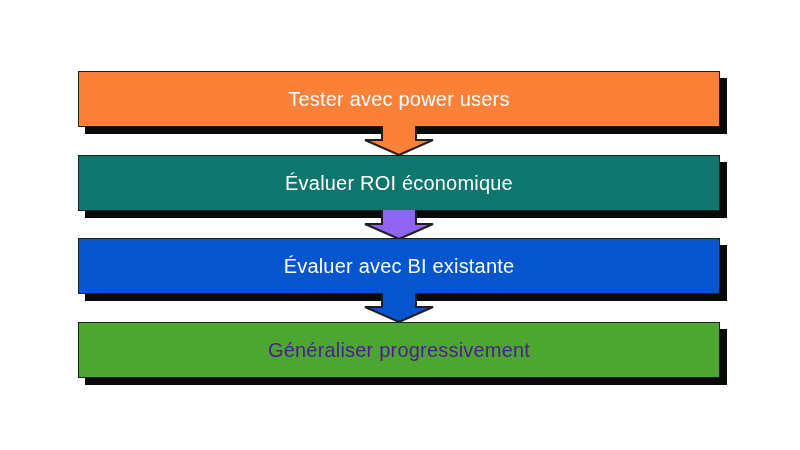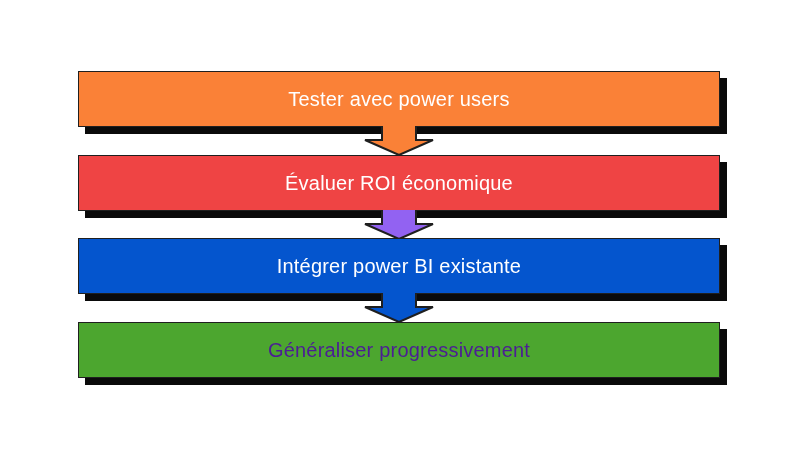--- a/index.html
+++ b/index.html
@@ -59,32 +59,32 @@
       <div class="bar" style="top: 71px; background: rgb(250, 129, 55); border-color: rgb(31, 31, 31);">
         <span class="label" style="color: rgb(255, 255, 255);">Tester avec power users</span>
       </div>
       <svg class="arrow" viewBox="0 0 88 30" width="88" height="30" aria-hidden="true" style="top: 126px;">
         <path d="M27,-4 L27,14 L10,14 L44,29 L78,14 L61,14 L61,-4" stroke="#1f1f1f" stroke-width="2" stroke-linejoin="miter" fill="#FA8137"></path>
       </svg>
     </div>
 
     <div class="step">
       <div class="shadow" style="top: 162px; left: 85px; background: rgb(10, 10, 10);"></div>
-      <div class="bar" style="top: 155px; background: #ef4444; border-color: rgb(31, 31, 31);">
+      <div class="bar" style="top: 155px; background: #0f766e; border-color: rgb(31, 31, 31);">
         <span class="label" style="color: rgb(255, 255, 255);">Évaluer ROI économique</span>
       </div>
       <svg class="arrow" viewBox="0 0 88 30" width="88" height="30" aria-hidden="true" style="top: 210px;">
         <path d="M27,-4 L27,14 L10,14 L44,29 L78,14 L61,14 L61,-4" stroke="#1f1f1f" stroke-width="2" stroke-linejoin="miter" fill="#9262F2"></path>
       </svg>
     </div>
 
     <div class="step">
       <div class="shadow" style="top: 245px; left: 85px; background: rgb(10, 10, 10);"></div>
       <div class="bar" style="top: 238px; background: rgb(4, 85, 206); border-color: rgb(31, 31, 31);">
-        <span class="label" style="color: rgb(255, 255, 255);">Intégrer power BI existante</span>
+        <span class="label" style="color: rgb(255, 255, 255);">Évaluer avec BI existante</span>
       </div>
       <svg class="arrow" viewBox="0 0 88 30" width="88" height="30" aria-hidden="true" style="top: 293px;">
         <path d="M27,-4 L27,14 L10,14 L44,29 L78,14 L61,14 L61,-4" stroke="#1f1f1f" stroke-width="2" stroke-linejoin="miter" fill="#0455CE"></path>
       </svg>
     </div>
 
     <div class="step">
       <div class="shadow" style="top: 329px; left: 85px; background: rgb(10, 10, 10);"></div>
       <div class="bar" style="top: 322px; background: rgb(76, 166, 47); border-color: rgb(31, 31, 31);">
         <span class="label" style="color: #4c1d95;">Généraliser progressivement</span>

